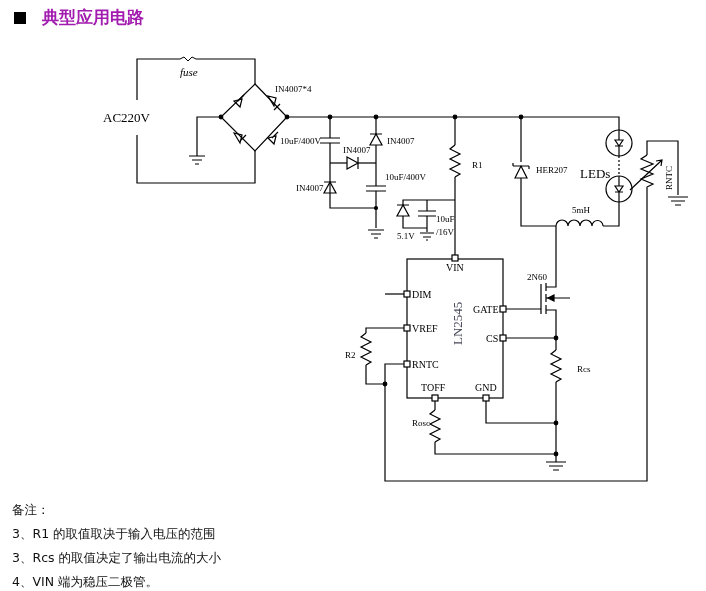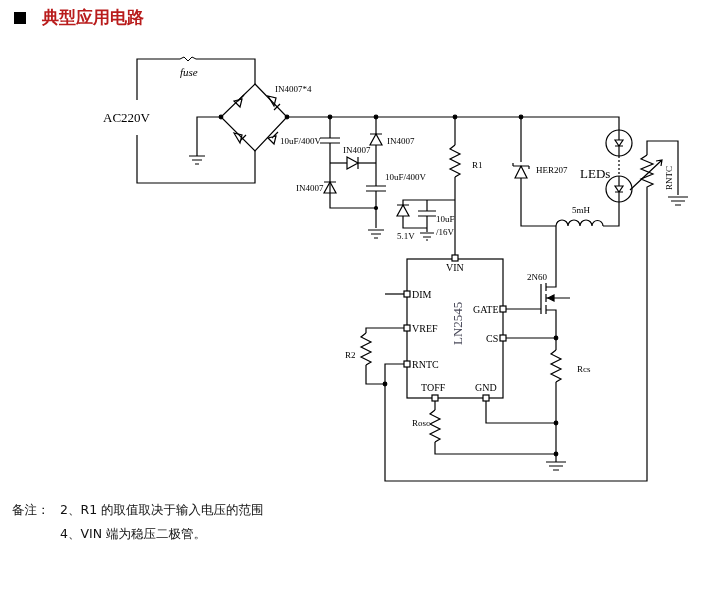--- a/index.html
+++ b/index.html
@@ -1,23 +1,23 @@
 <!DOCTYPE html>
 <html><head>
 <meta charset="utf-8">
 <style>
   html, body { margin:0; padding:0; background:#fff; }
   body { width:706px; height:591px; position:relative; overflow:hidden; font-family:"DejaVu Sans", sans-serif; }
-  #title { position:absolute; left:14px; top:6px; font-size:17px; font-weight:bold; color:#b91c1c; display:flex; align-items:center; }
+  #title { position:absolute; left:14px; top:6px; font-size:17px; font-weight:bold; color:#a21caf; display:flex; align-items:center; }
   #title .sq { display:inline-block; width:12px; height:12px; background:#000; margin-right:16px; }
   svg#schem { position:absolute; left:0; top:0; }
   .lbl { font-family:"Liberation Serif", serif; font-size:9px; fill:#000; }
   .pin { font-family:"Liberation Serif", serif; font-size:10px; fill:#000; }
   #notes { position:absolute; left:12px; top:498px; font-family:"DejaVu Sans", sans-serif; font-size:12.5px; color:#111; line-height:24px; }
-  #notes .row { display:flex; }
+  #notes .row { display:flex;flex-direction:column; }
   #notes .head { width:48px; }
 </style>
 </head>
 <body>
 
 <div id="title">
   <span class="sq"></span>
   <span>典型应用电路</span>
 </div>
 
@@ -203,25 +203,26 @@
   <circle cx="556" cy="454" r="1.8" fill="#000"></circle>
   <text class="lbl" x="412" y="426" stroke="none">Rosc</text>
   <g>
       <path d="M546,462 h20 M549,466 h14 M553,470 h6"></path>
     </g>
 </svg>
 
 <div id="notes">
   <div class="row">
     <span class="head">备注：</span>
-    <span>2、R1 的取值取决于输入电压的范围</span>
+    <span>3、R1 的取值取决于输入电压的范围</span>
   </div>
   <div class="row">
       <span class="head"></span>
     </div>
   <div class="row">
       <span class="head"></span>
+      <span>3、Rcs 的取值决定了输出电流的大小</span>
     </div>
   <div class="row">
       <span class="head"></span>
       <span>4、VIN 端为稳压二极管。</span>
     </div>
 </div>
 
 </body></html>

